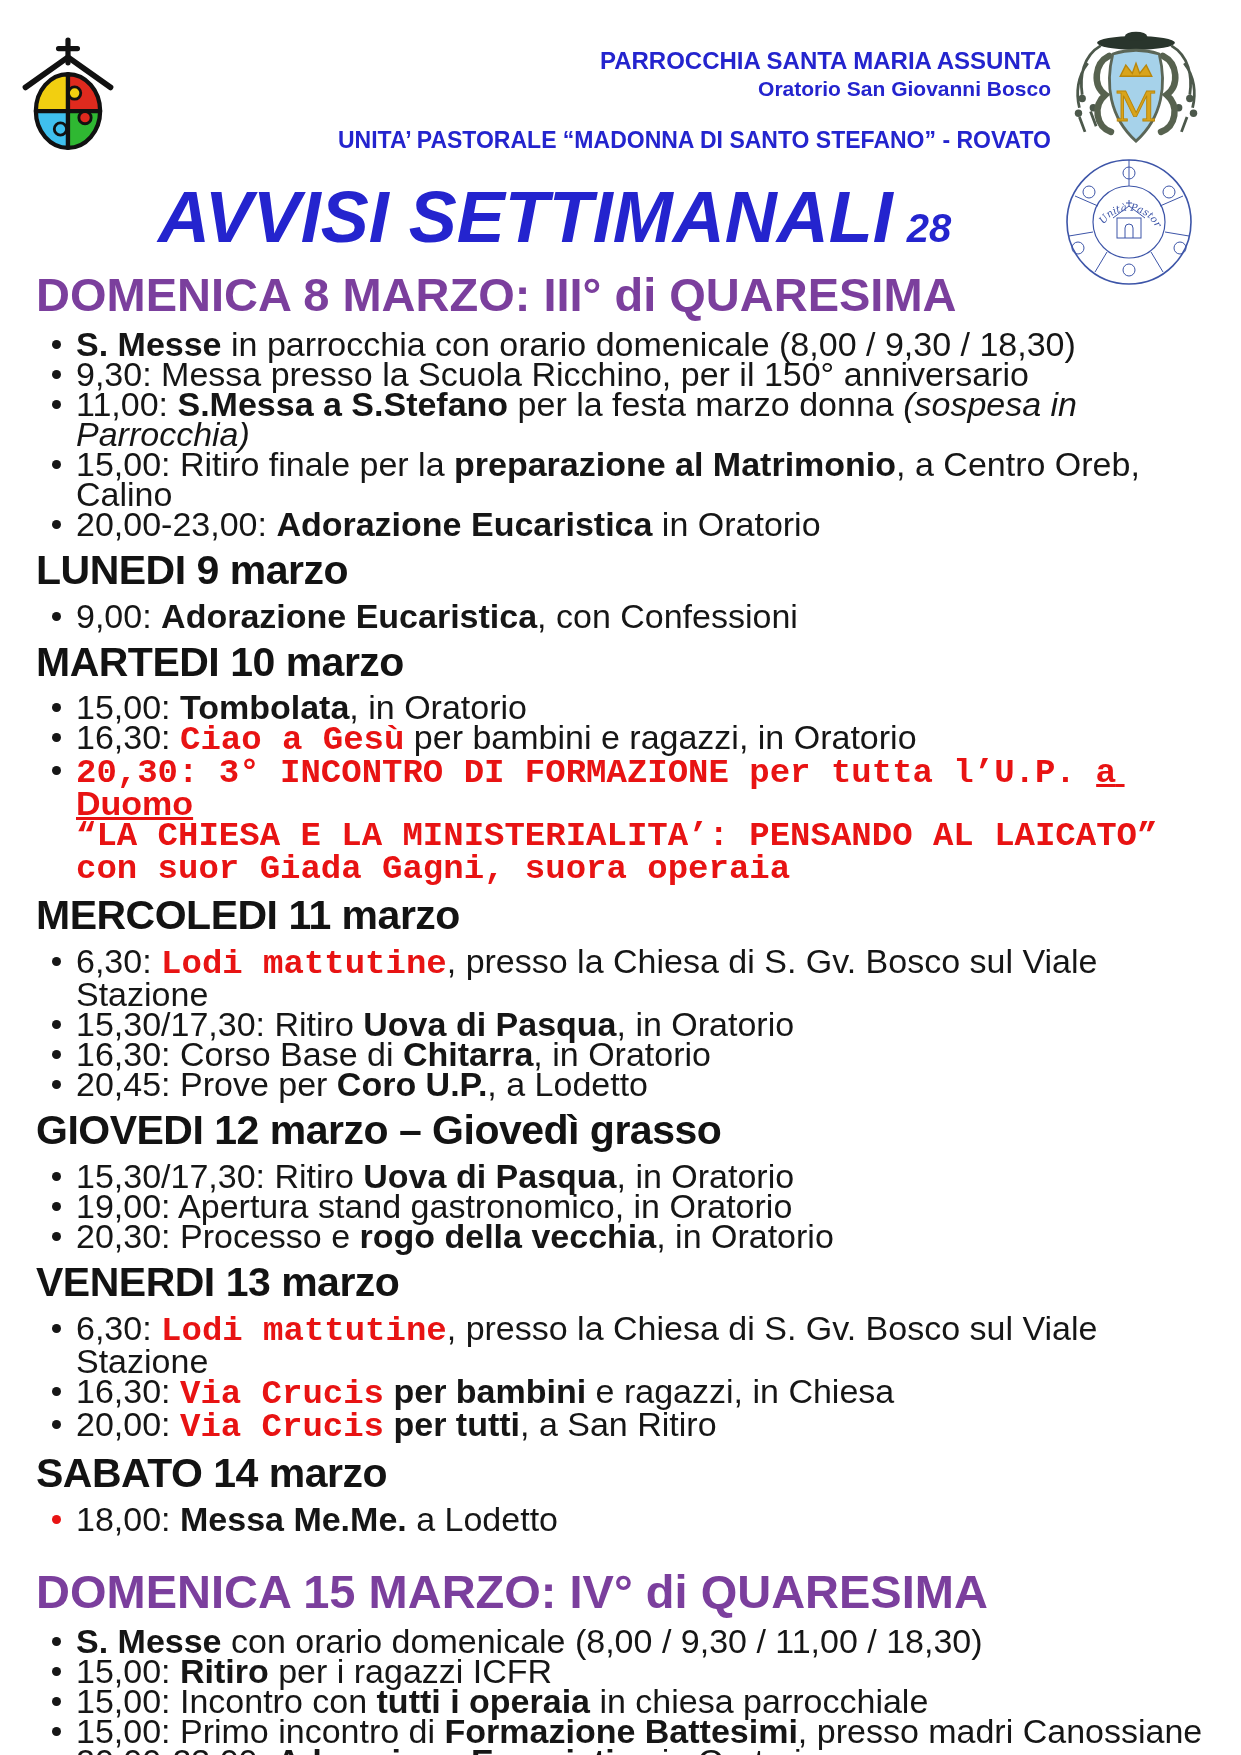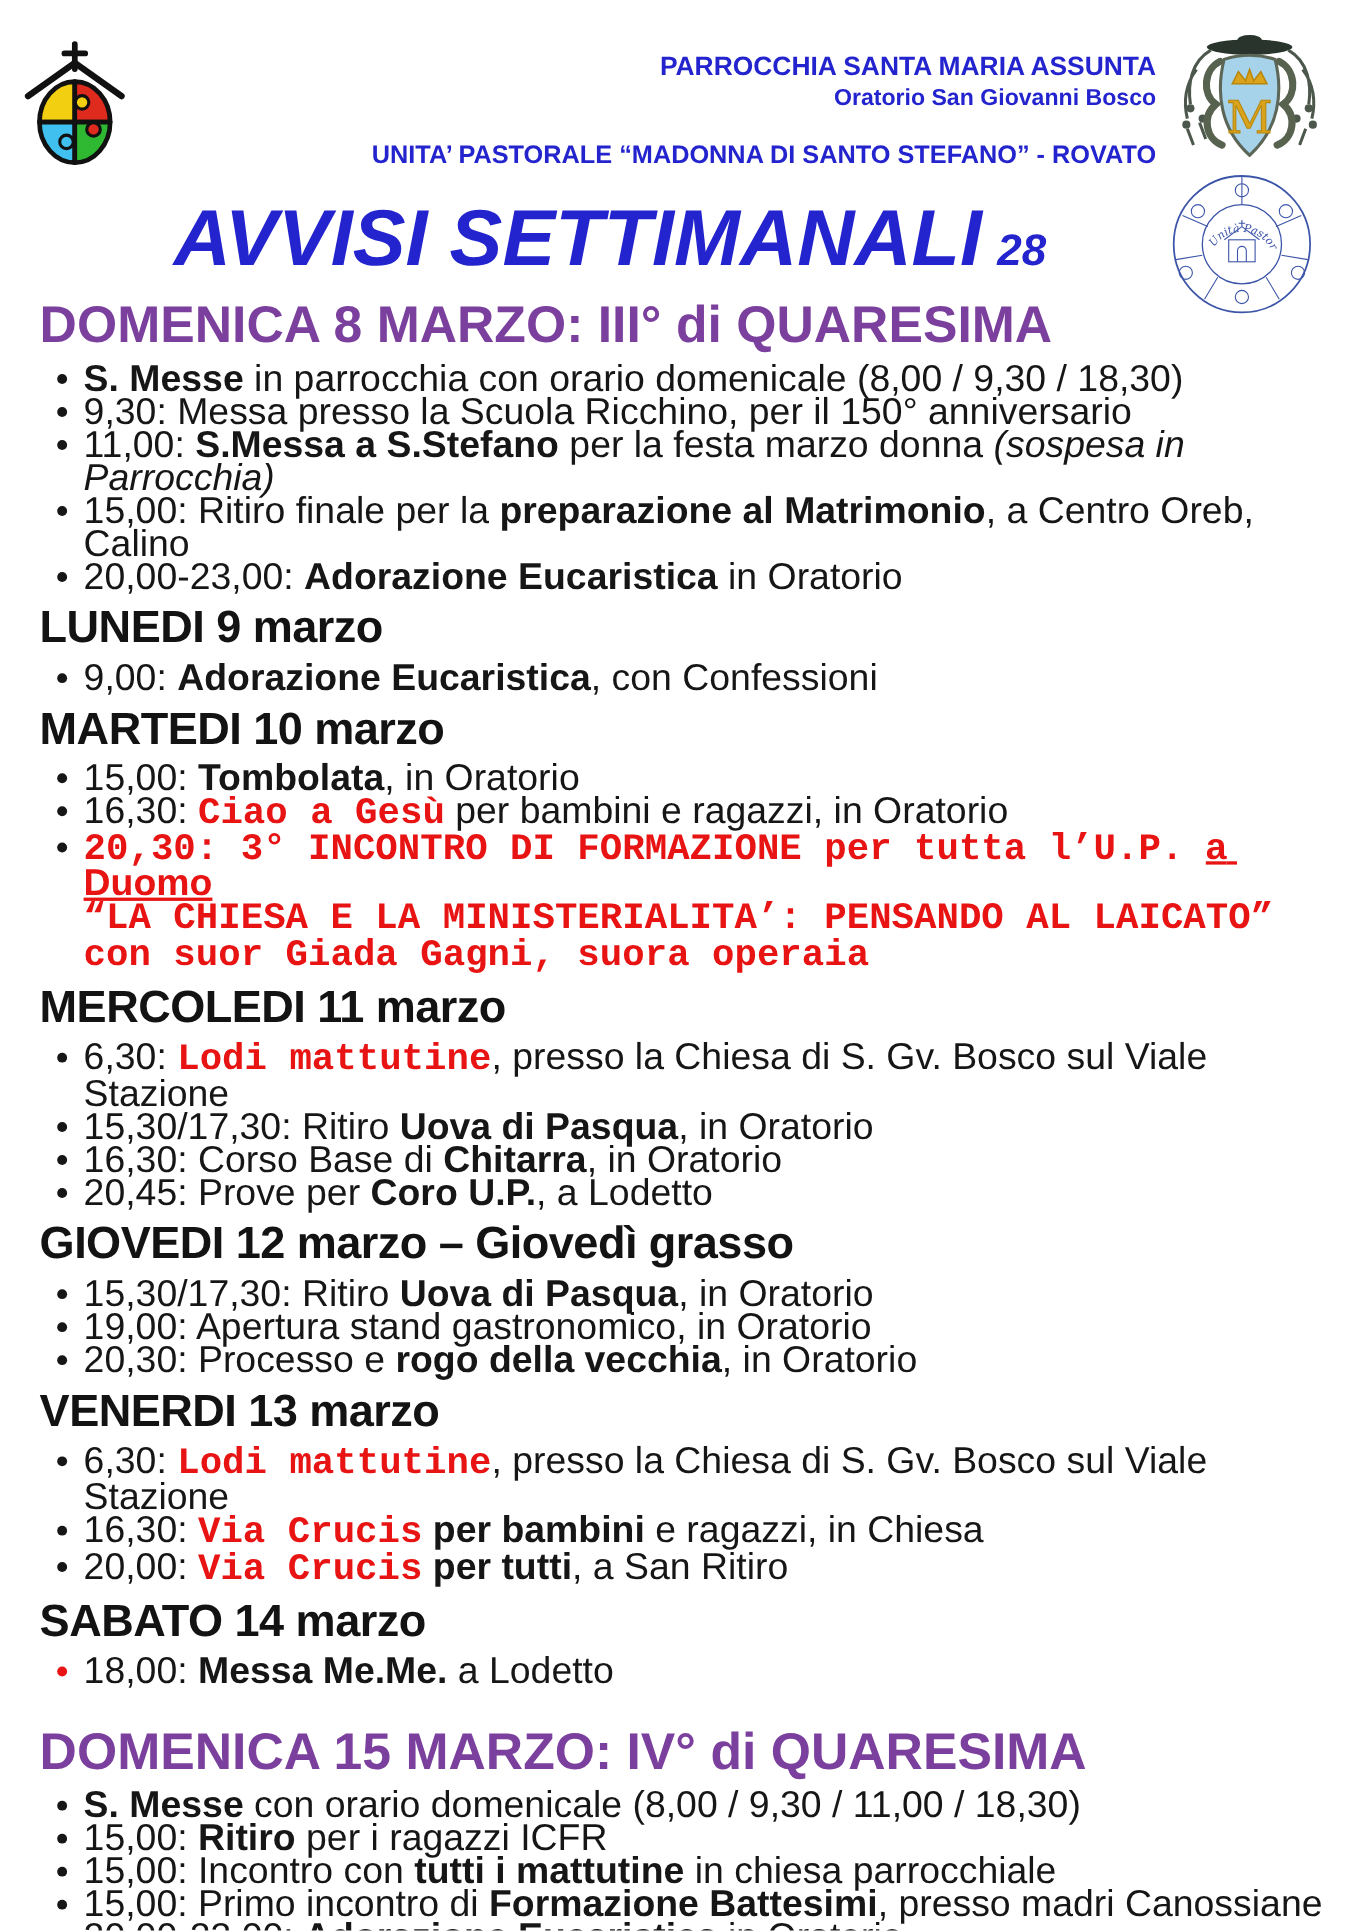--- a/index.html
+++ b/index.html
@@ -283,21 +283,21 @@
         <div class="item">
           <span class="bullet"></span>
           <span class="txt"><span class="s-b">S. Messe</span><span class="s-n"> con orario domenicale (8,00 / 9,30 / 11,00 / 18,30)</span></span>
         </div>
         <div class="item">
           <span class="bullet"></span>
           <span class="txt"><span class="s-n">15,00: </span><span class="s-b">Ritiro</span><span class="s-n"> per i ragazzi ICFR</span></span>
         </div>
         <div class="item">
           <span class="bullet"></span>
-          <span class="txt"><span class="s-n">15,00: Incontro con </span><span class="s-b">tutti i mattutine</span><span class="s-n"> in chiesa parrocchiale</span></span>
+          <span class="txt"><span class="s-n">15,00: Incontro con </span><span class="s-b">tutti i operaia</span><span class="s-n"> in chiesa parrocchiale</span></span>
         </div>
         <div class="item">
           <span class="bullet"></span>
           <span class="txt"><span class="s-n">15,00: Primo incontro di </span><span class="s-b">Formazione Battesimi</span><span class="s-n">, presso madri Canossiane</span></span>
         </div>
         <div class="item">
           <span class="bullet"></span>
           <span class="txt"><span class="s-n">20,00-23,00: </span><span class="s-b">Adorazione Eucaristica</span><span class="s-n"> in Oratorio</span></span>
         </div>
       </div>

